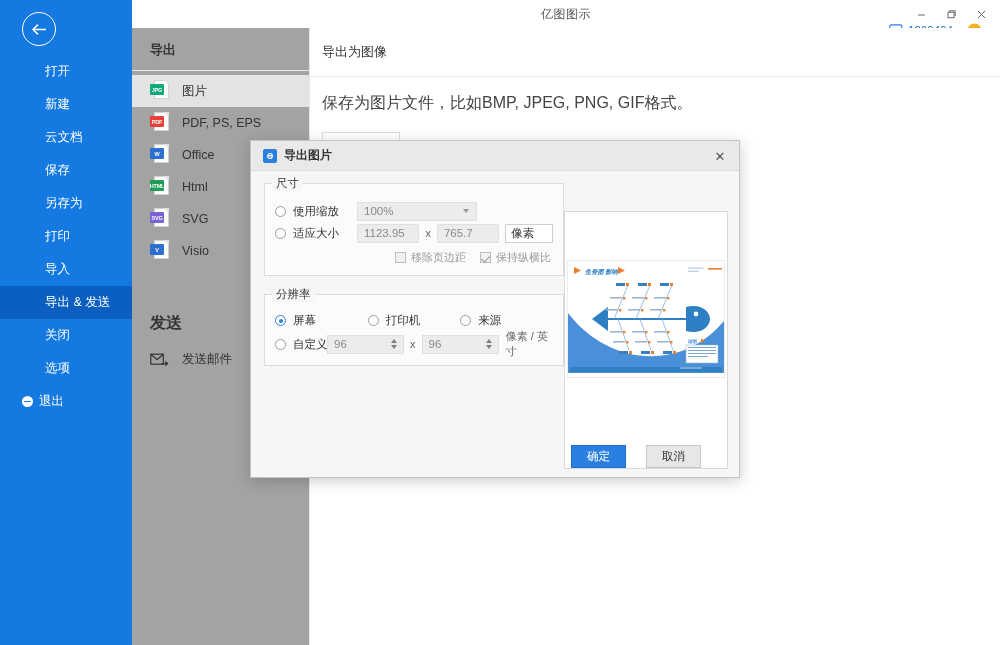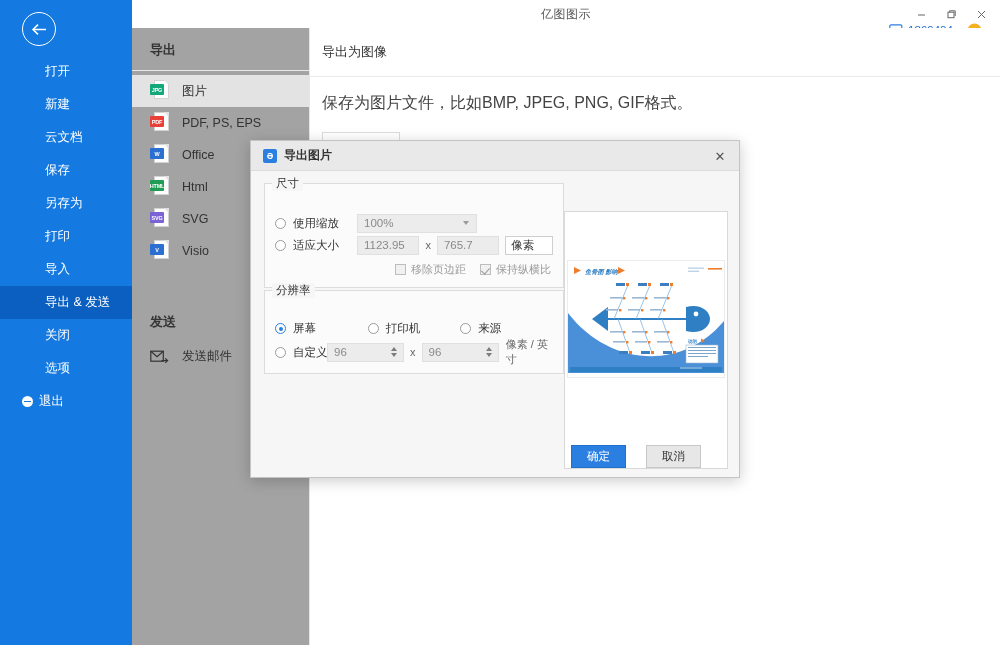--- a/index.html
+++ b/index.html
@@ -73,21 +73,21 @@
     background: #a3a3a3; border-right: 1px solid #e6e6e6;
   }
   .col-heading { font-size: 13px; font-weight: bold; color: #333; padding: 13px 0 11px 18px; }
   .col-rule { height: 1px; background: #e8e8e8; margin: 0; }
   .exp-item {
     height: 32px; display: flex; align-items: center; gap: 13px;
     padding-left: 18px; font-size: 12.5px; color: #333;
   }
   .exp-item.selected { background: #e3e3e3; }
   .exp-list { padding-top: 4px; }
-  .send-heading { font-size: 13px; font-weight: bold; color: #333; padding: 0 0 10px 18px; }
+  .send-heading { font-size: 16px; font-weight: bold; color: #333; padding: 0 0 10px 18px; }
   .send-block { margin-top: 46px; }
   .send-item { height: 30px; display: flex; align-items: center; gap: 13px; padding-left: 18px; font-size: 12.5px; color: #333; }
 
   
   .ficon { position: relative; width: 19px; height: 22px; flex: none; }
   .ficon .page {
     position: absolute; left: 4px; top: 0; width: 15px; height: 19px;
     background: #fdfdfd; border: 1px solid #d2d2d2;
   }
   .ficon .page::after {
@@ -138,21 +138,21 @@
   .dlg-close {
     position: absolute; right: 0; top: 0; width: 38px; height: 30px;
     display: flex; align-items: center; justify-content: center;
     color: #555; font-size: 13px;
   }
   .dlg-body { position: relative; width: 100%; height: 308px; }
 
   .panel-left { position: absolute; left: 13px; top: 12px; width: 300px; }
   .fieldset {
     border: 1px solid #dcdcdc; background: #fbfbfb;
-    padding: 25px 10px 10px 10px; position: relative; margin-bottom: 2px;
+    padding: 13px 10px 10px 10px; position: relative; margin-bottom: 18px;
   }
   .fs-legend {
     position: absolute; top: -8px; left: 7px; background: #f6f6f6;
     padding: 0 4px; font-size: 11.5px; color: #333;
   }
   .fs-inner { padding-top: 3px; }
 
   .radio-row { display: flex; align-items: center; height: 19px; margin-bottom: 1px; }
   .rd {
     width: 11px; height: 11px; border-radius: 50%;

